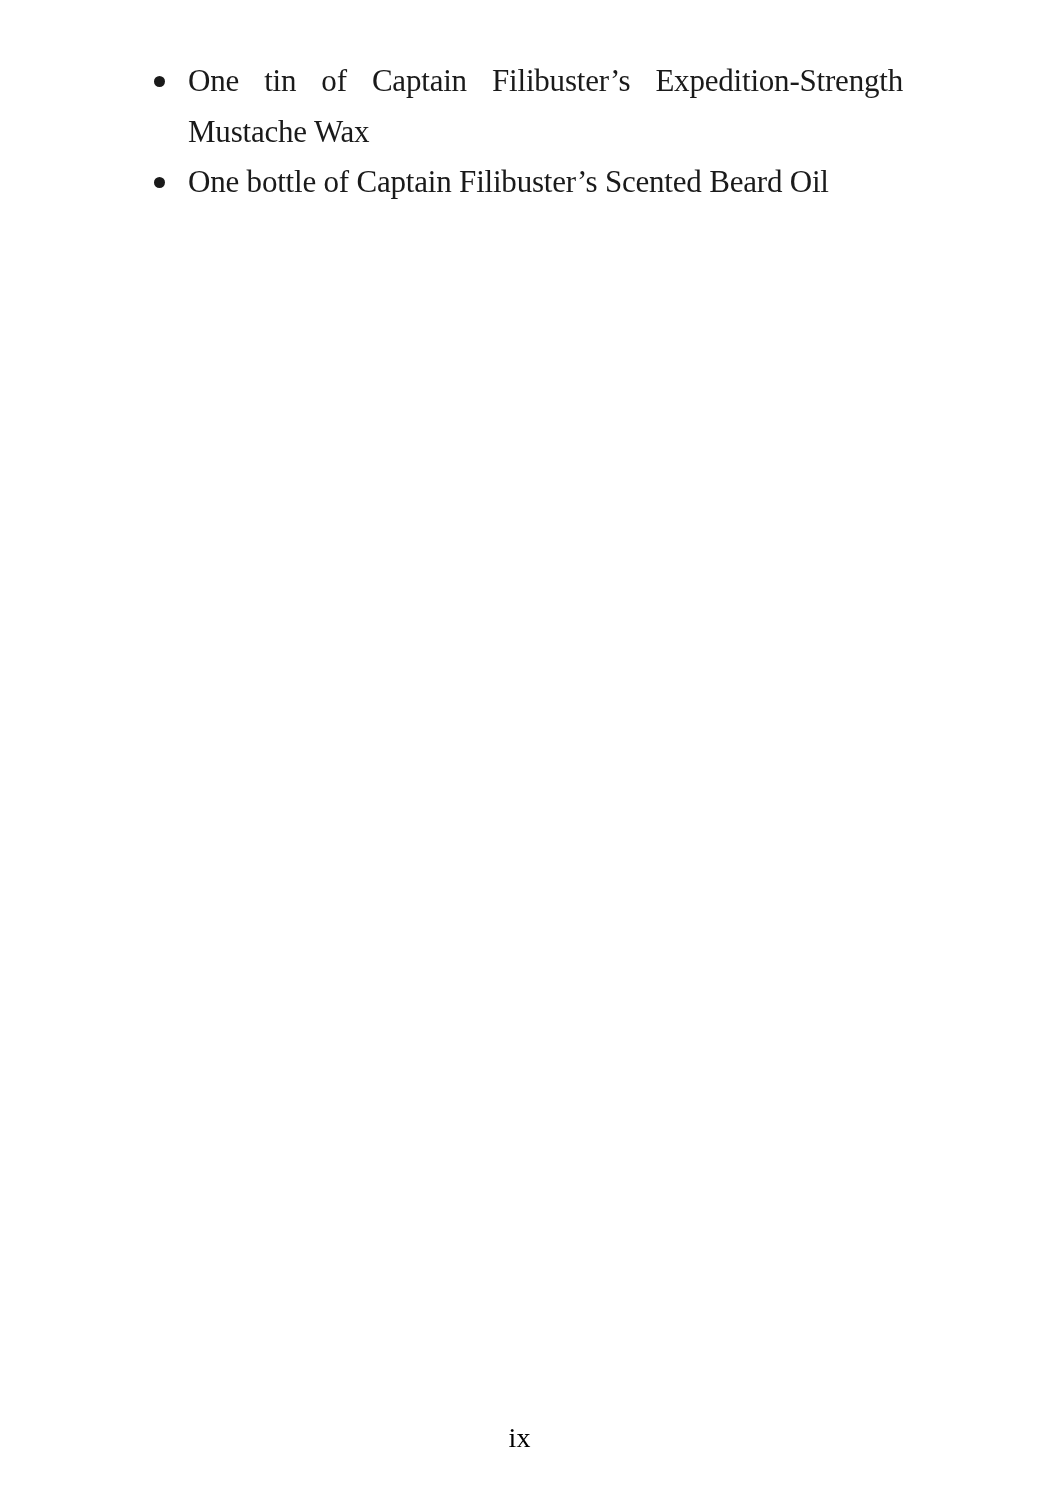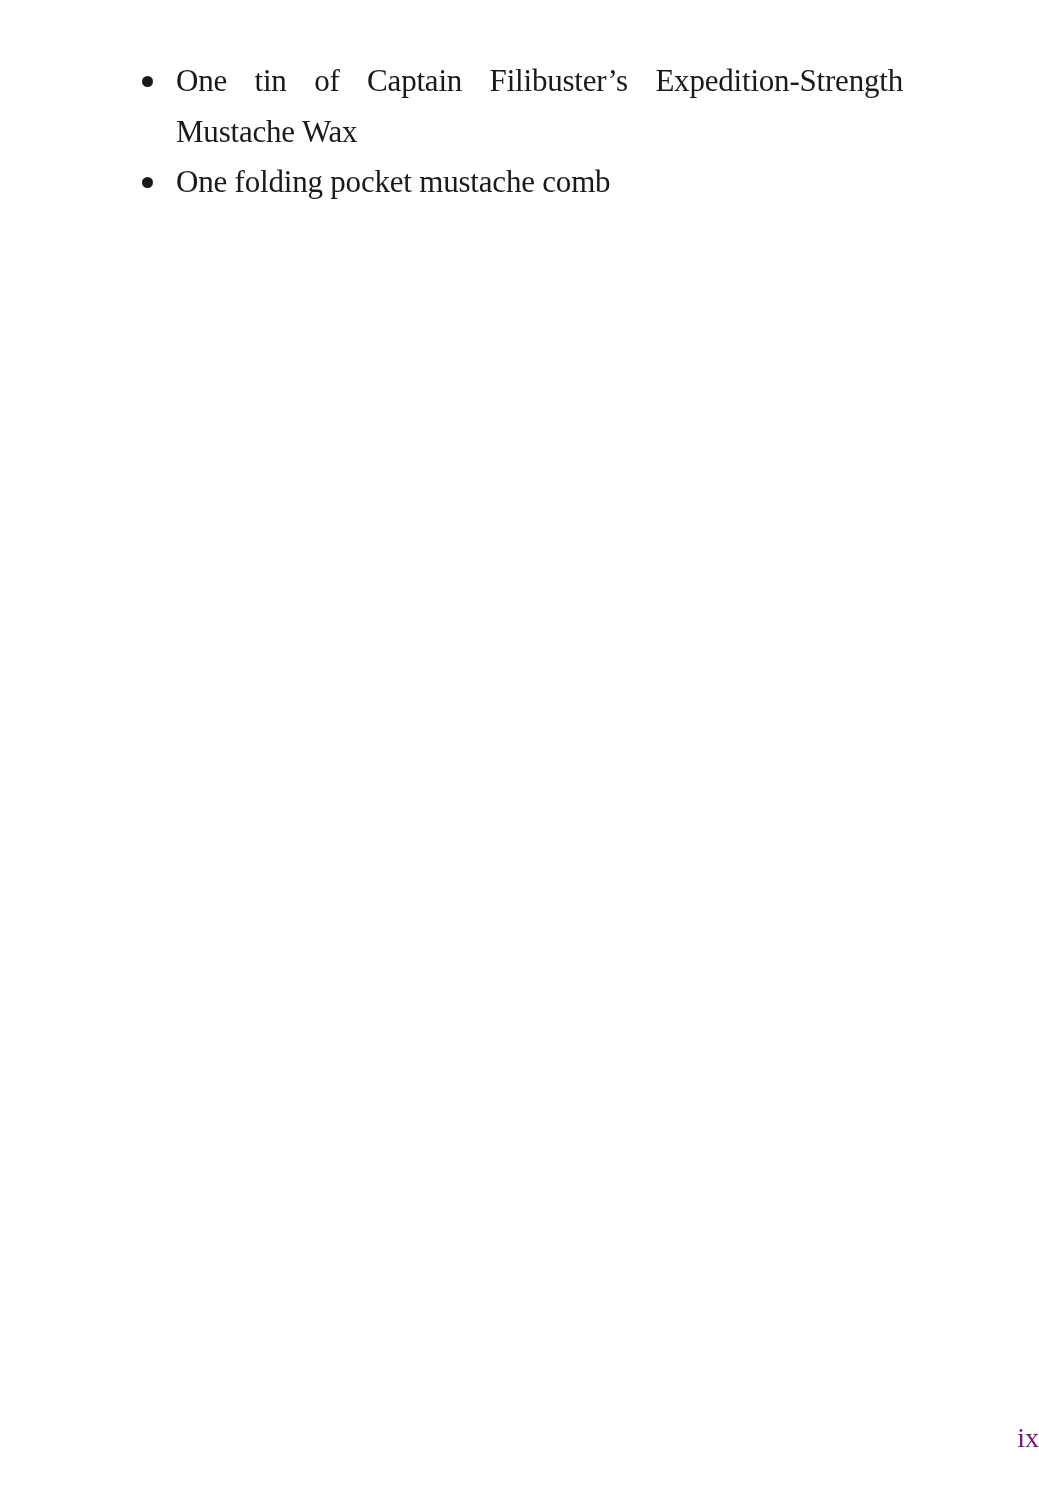--- a/index.html
+++ b/index.html
@@ -32,49 +32,50 @@
       list-style: none;
     }
     .list-item {
       position: relative;
       font-size: 31px;
       line-height: 50.5px;
       text-align: justify;
       text-align-last: left;
       hyphens: manual;
       letter-spacing: -0.2px;
+      margin-left: 12px;
     }
     .bullet {
       position: absolute;
       left: -34px;
       top: 20px;
       width: 11px;
       height: 11px;
       border-radius: 50%;
       background: #1a1a1a;
     }
     .page-number {
       position: absolute;
       left: 0;
       width: 1039px;
       top: 1422px;
-      text-align: right;
+      text-align: center;
       font-size: 28px;
-      color: #701a75;
+      color: #000000;
     }
   </style>
 </head>
 <body>
 
 <div class="page">
   <ul class="item-list">
     <li class="list-item">
       <span class="bullet"></span>
       <span class="text">One tin of Captain Filibuster’s Expedition-Strength Mustache Wax</span>
     </li>
     <li class="list-item">
       <span class="bullet"></span>
-      <span class="text">One folding pocket mustache comb</span>
+      <span class="text">One bottle of Captain Filibuster’s Scented Beard Oil</span>
     </li>
   </ul>
 
   <div class="page-number">ix</div>
 </div>
 
 </body></html>

